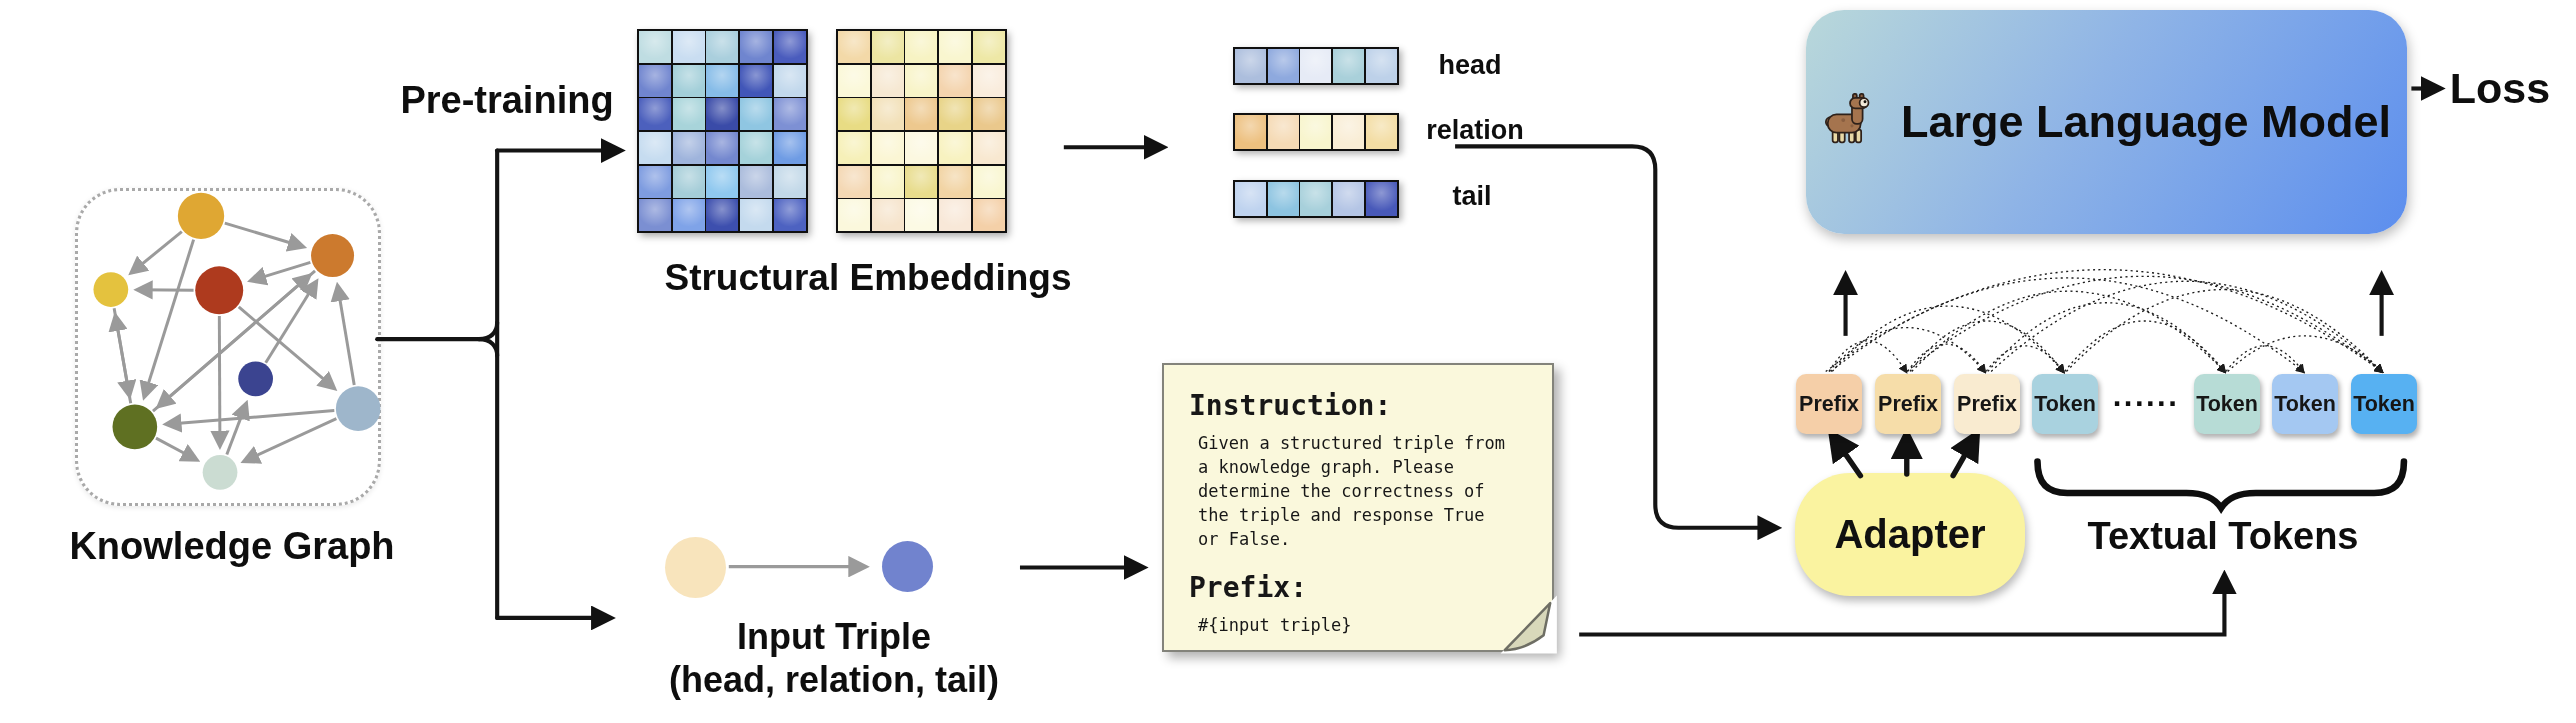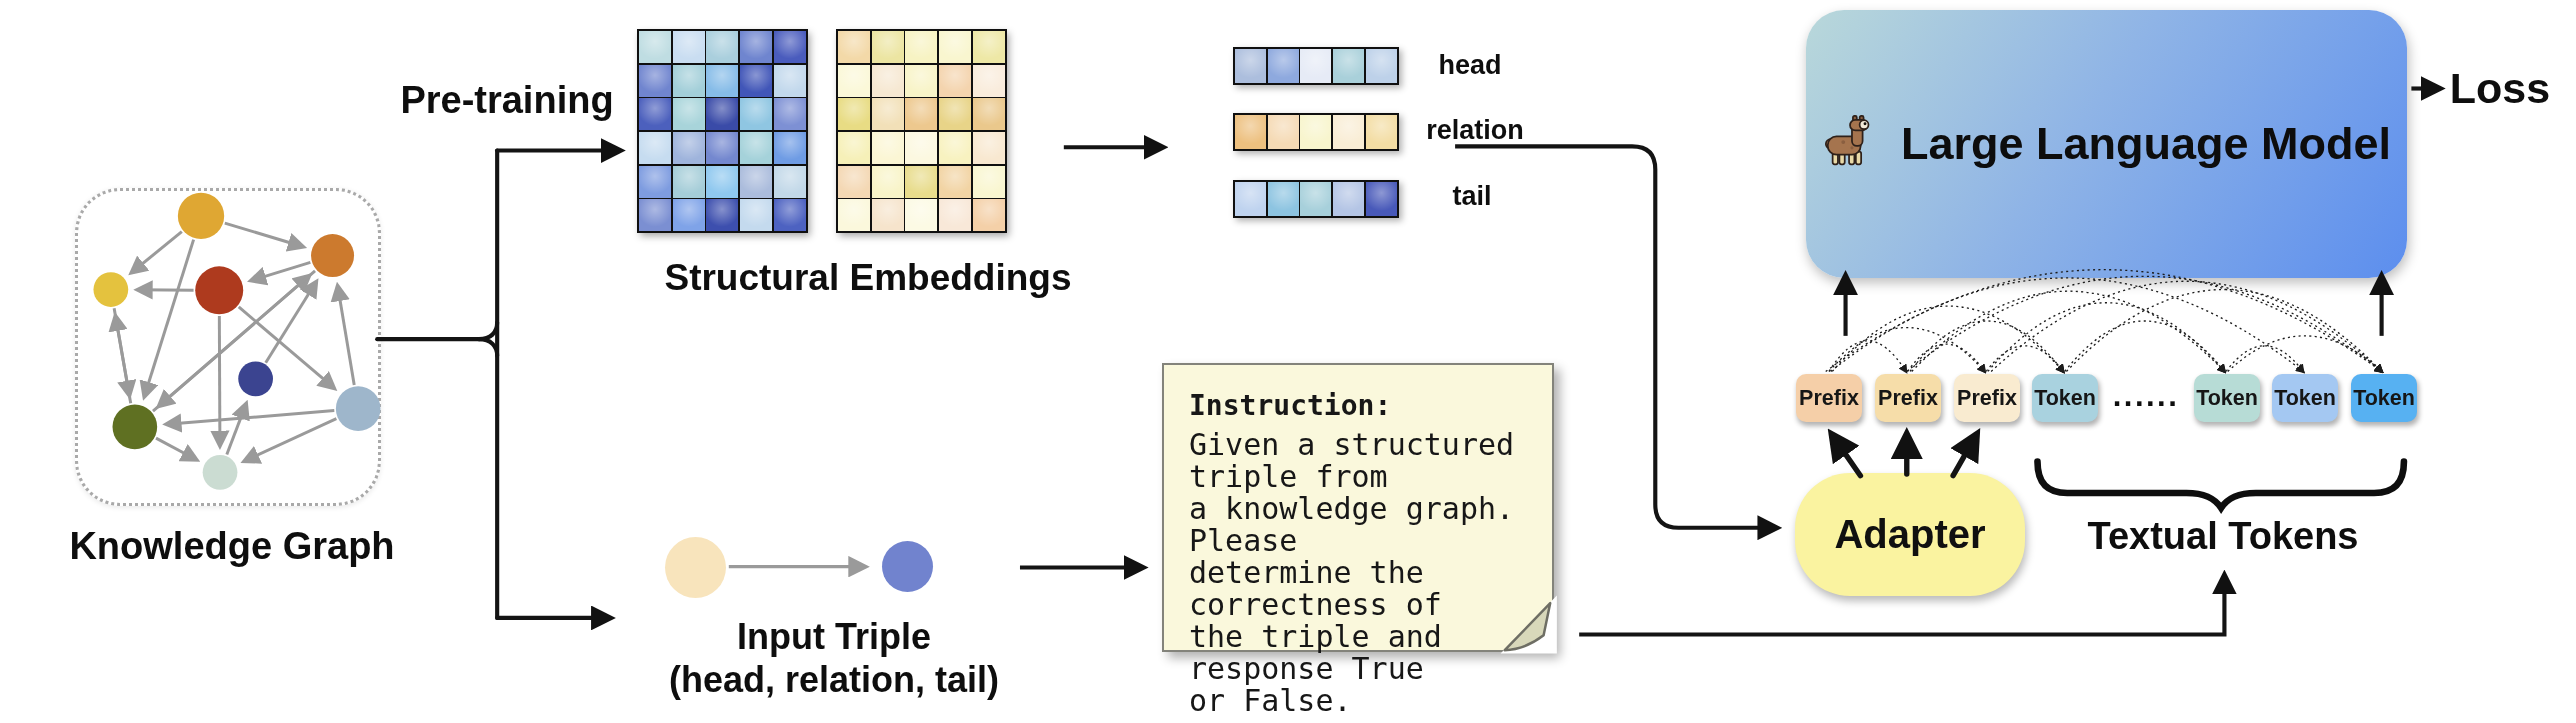--- a/index.html
+++ b/index.html
@@ -21,35 +21,35 @@
   .vec{position:absolute;display:flex;border:2.5px solid #101010;background:#101010;gap:1.7px;
        box-shadow:2.5px 3.3px 6.6px rgba(0,0,0,.3);}
   .vec .cell{width:31px;height:34px;}
 
   
   .note{position:absolute;left:1162px;top:363px;width:392px;height:289px;background:#FAF8DC;
         border:2.5px solid #83837B;box-sizing:border-box;box-shadow:5.8px 5.8px 10px rgba(0,0,0,.3);}
   .note-text{position:absolute;left:1189px;top:389px;width:348px;
              font-family:"DejaVu Sans Mono","Liberation Mono",monospace;color:#171717;}
   .note-text .nh{font-size:28px;font-weight:bold;margin:0 0 6.6px 0;}
-  .note-text .nb{font-size:30px;line-height:32px;white-space:pre-wrap;margin:0;}
+  .note-text .nb{font-size:17px;line-height:24px;white-space:pre-wrap;margin:9px;}
   .note-text .nh2{font-size:28px;font-weight:bold;margin:20px 0 5px 0;}
 
   
-  .chip{position:absolute;width:66px;height:48px;border-radius:10px;display:flex;align-items:center;
+  .chip{position:absolute;width:66px;height:60px;border-radius:10px;display:flex;align-items:center;
         justify-content:center;font-size:21.5px;font-weight:600;color:#161616;
         box-shadow:1.7px 3.3px 5px rgba(0,0,0,.3);}
 
   
   .adapter{position:absolute;left:1795px;top:473px;width:230px;height:123px;border-radius:55px;
            display:flex;align-items:center;justify-content:center;font-size:40px;font-weight:600;
            box-shadow:1.7px 5px 8.3px rgba(0,0,0,.28);}
 
   
-  .llm{position:absolute;left:1806px;top:10px;width:601px;height:268px;border-radius:38px;
+  .llm{position:absolute;left:1806px;top:10px;width:601px;height:224px;border-radius:38px;
        box-shadow:1.7px 5px 11.6px rgba(0,0,0,.25);display:flex;align-items:center;justify-content:center;gap:21px;}
   .llm-label{font-size:45px;font-weight:600;color:#0d0d0d;}
 
   .circle{position:absolute;border-radius:50%;}
 </style>
 </head>
 <body>
 
 <div class="stage">
 

